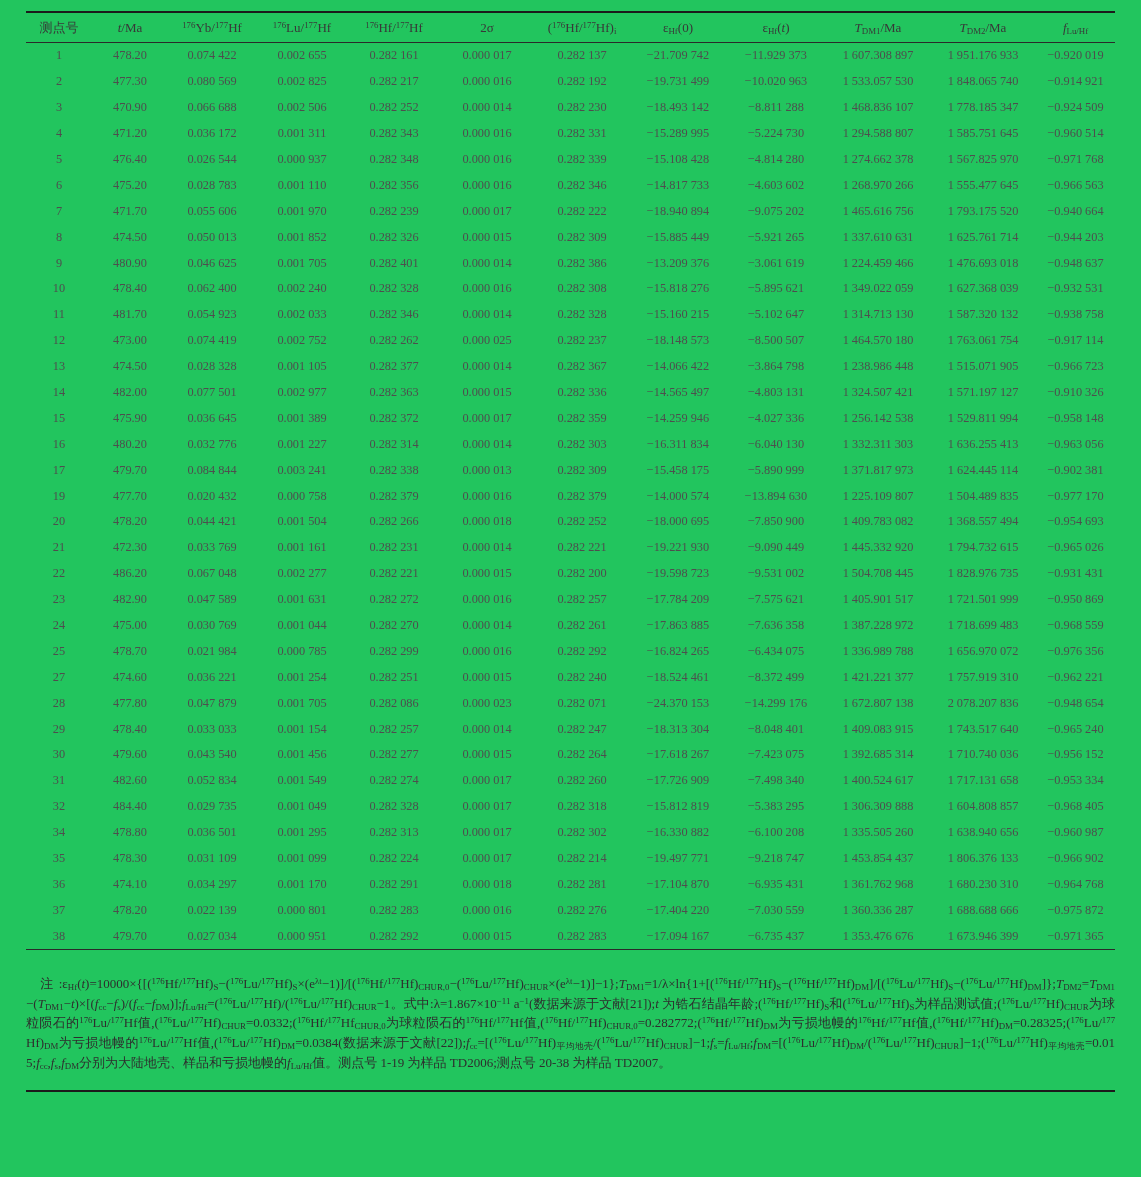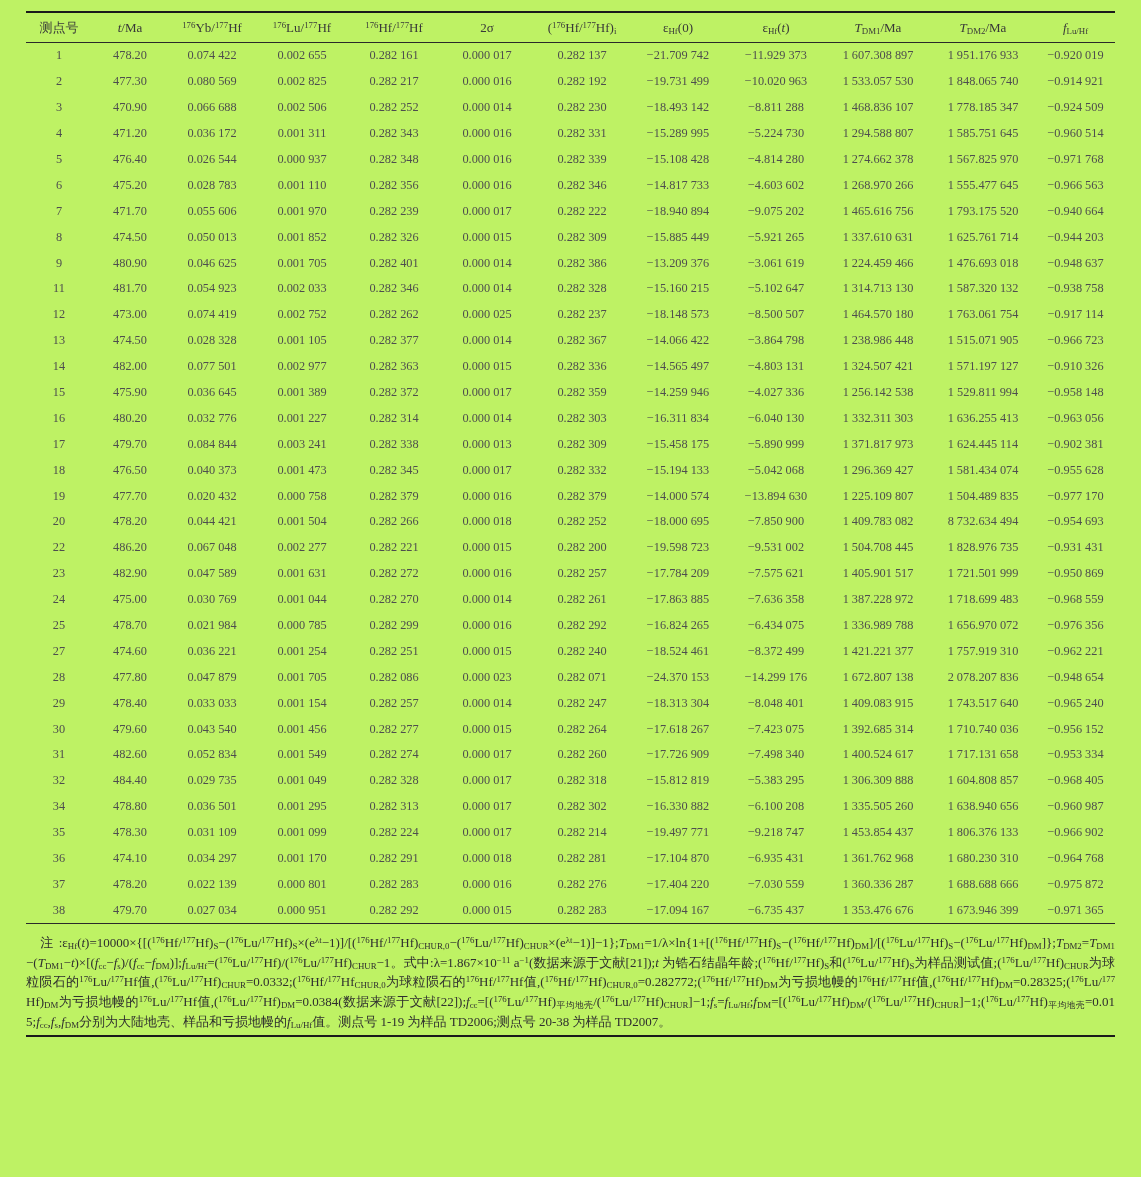--- a/index.html
+++ b/index.html
@@ -9,21 +9,21 @@
     width: 1141px;
     height: 1177px;
     overflow: hidden;
     font-family: "Liberation Serif", "DejaVu Serif", serif;
   }
   .page {
     box-sizing: border-box;
     width: 1141px;
     height: 1177px;
     padding: 11px 26px 0 26px;
-    background: #bef264;
+    background: #22c55e;
   }
   table.data-table {
     width: 100%;
     border-collapse: collapse;
     table-layout: fixed;
     border-top: 2.5px solid #1b1b1b;
   }
   thead tr {
     border-bottom: 1.2px solid #2a2a2a;
   }
@@ -59,28 +59,28 @@
   th:nth-child(3),  td:nth-child(3)  { width: 88px; }
   th:nth-child(4),  td:nth-child(4)  { width: 92px; }
   th:nth-child(5),  td:nth-child(5)  { width: 92px; margin-top: 8px; }
   th:nth-child(6),  td:nth-child(6)  { width: 94px; margin-top: 20px; }
   th:nth-child(7),  td:nth-child(7)  { width: 96px; }
   th:nth-child(8),  td:nth-child(8)  { width: 96px; }
   th:nth-child(9),  td:nth-child(9)  { width: 100px; }
   th:nth-child(10), td:nth-child(10) { width: 104px; }
   th:nth-child(11), td:nth-child(11) { width: 106px; }
   .footnote {
-    margin-top: 9px;
+    margin-top: 24px;
     font-size: 13px;
     line-height: 19.6px;
     color: #2e2e2e;
     text-align: justify;
     text-indent: 1.1em;
     border-bottom: 2.5px solid #1b1b1b;
-    padding-bottom: 4px;
+    padding-bottom: 18px;
     word-break: break-all;
   }
   .footnote i { font-style: italic; }
 </style>
 </head>
 <body>
 
 <div class="page">
   <table class="data-table">
     <thead>
@@ -220,20 +220,34 @@
           <td>0.282 401</td>
           <td>0.000 014</td>
           <td>0.282 386</td>
           <td>−13.209 376</td>
           <td>−3.061 619</td>
           <td>1 224.459 466</td>
           <td>1 476.693 018</td>
           <td>−0.948 637</td>
         </tr>
         <tr>
+          <td>10</td>
+          <td>478.40</td>
+          <td>0.062 400</td>
+          <td>0.002 240</td>
+          <td>0.282 328</td>
+          <td>0.000 016</td>
+          <td>0.282 308</td>
+          <td>−15.818 276</td>
+          <td>−5.895 621</td>
+          <td>1 349.022 059</td>
+          <td>1 627.368 039</td>
+          <td>−0.932 531</td>
+        </tr>
+        <tr>
           <td>11</td>
           <td>481.70</td>
           <td>0.054 923</td>
           <td>0.002 033</td>
           <td>0.282 346</td>
           <td>0.000 014</td>
           <td>0.282 328</td>
           <td>−15.160 215</td>
           <td>−5.102 647</td>
           <td>1 314.713 130</td>
@@ -318,34 +332,20 @@
           <td>0.282 338</td>
           <td>0.000 013</td>
           <td>0.282 309</td>
           <td>−15.458 175</td>
           <td>−5.890 999</td>
           <td>1 371.817 973</td>
           <td>1 624.445 114</td>
           <td>−0.902 381</td>
         </tr>
         <tr>
-          <td>18</td>
-          <td>476.50</td>
-          <td>0.040 373</td>
-          <td>0.001 473</td>
-          <td>0.282 345</td>
-          <td>0.000 017</td>
-          <td>0.282 332</td>
-          <td>−15.194 133</td>
-          <td>−5.042 068</td>
-          <td>1 296.369 427</td>
-          <td>1 581.434 074</td>
-          <td>−0.955 628</td>
-        </tr>
-        <tr>
           <td>19</td>
           <td>477.70</td>
           <td>0.020 432</td>
           <td>0.000 758</td>
           <td>0.282 379</td>
           <td>0.000 016</td>
           <td>0.282 379</td>
           <td>−14.000 574</td>
           <td>−13.894 630</td>
           <td>1 225.109 807</td>
@@ -356,22 +356,36 @@
           <td>20</td>
           <td>478.20</td>
           <td>0.044 421</td>
           <td>0.001 504</td>
           <td>0.282 266</td>
           <td>0.000 018</td>
           <td>0.282 252</td>
           <td>−18.000 695</td>
           <td>−7.850 900</td>
           <td>1 409.783 082</td>
-          <td>8 732.634 494</td>
+          <td>1 368.557 494</td>
           <td>−0.954 693</td>
+        </tr>
+        <tr>
+          <td>21</td>
+          <td>472.30</td>
+          <td>0.033 769</td>
+          <td>0.001 161</td>
+          <td>0.282 231</td>
+          <td>0.000 014</td>
+          <td>0.282 221</td>
+          <td>−19.221 930</td>
+          <td>−9.090 449</td>
+          <td>1 445.332 920</td>
+          <td>1 794.732 615</td>
+          <td>−0.965 026</td>
         </tr>
         <tr>
           <td>22</td>
           <td>486.20</td>
           <td>0.067 048</td>
           <td>0.002 277</td>
           <td>0.282 221</td>
           <td>0.000 015</td>
           <td>0.282 200</td>
           <td>−19.598 723</td>

